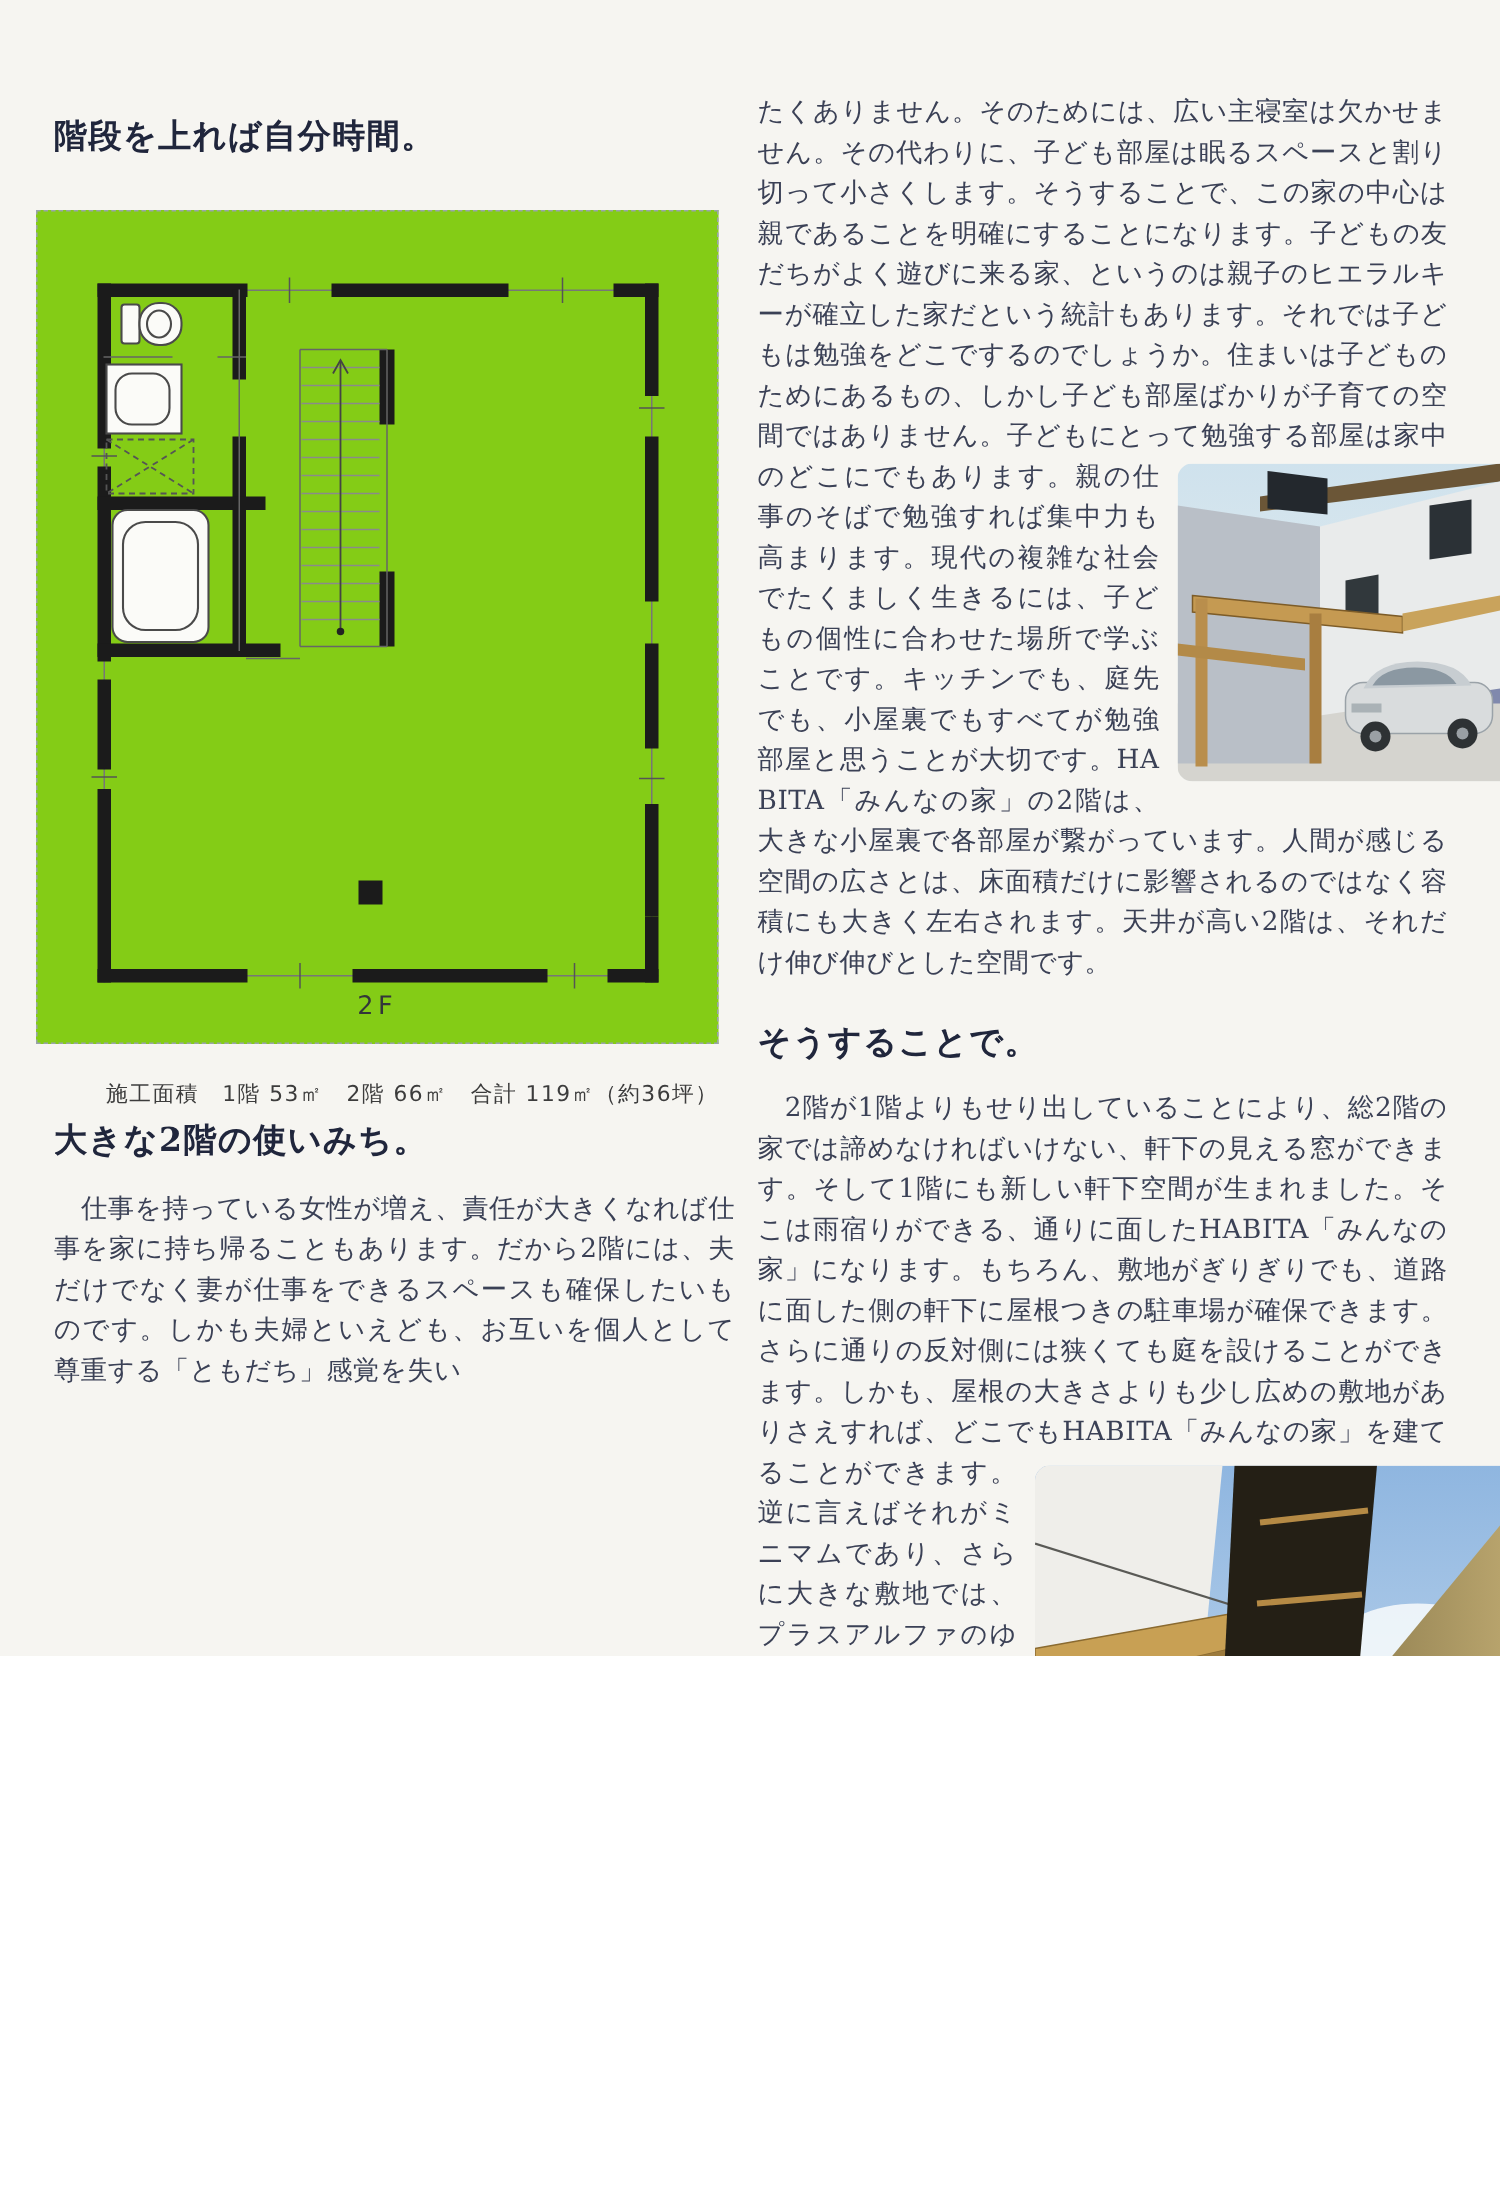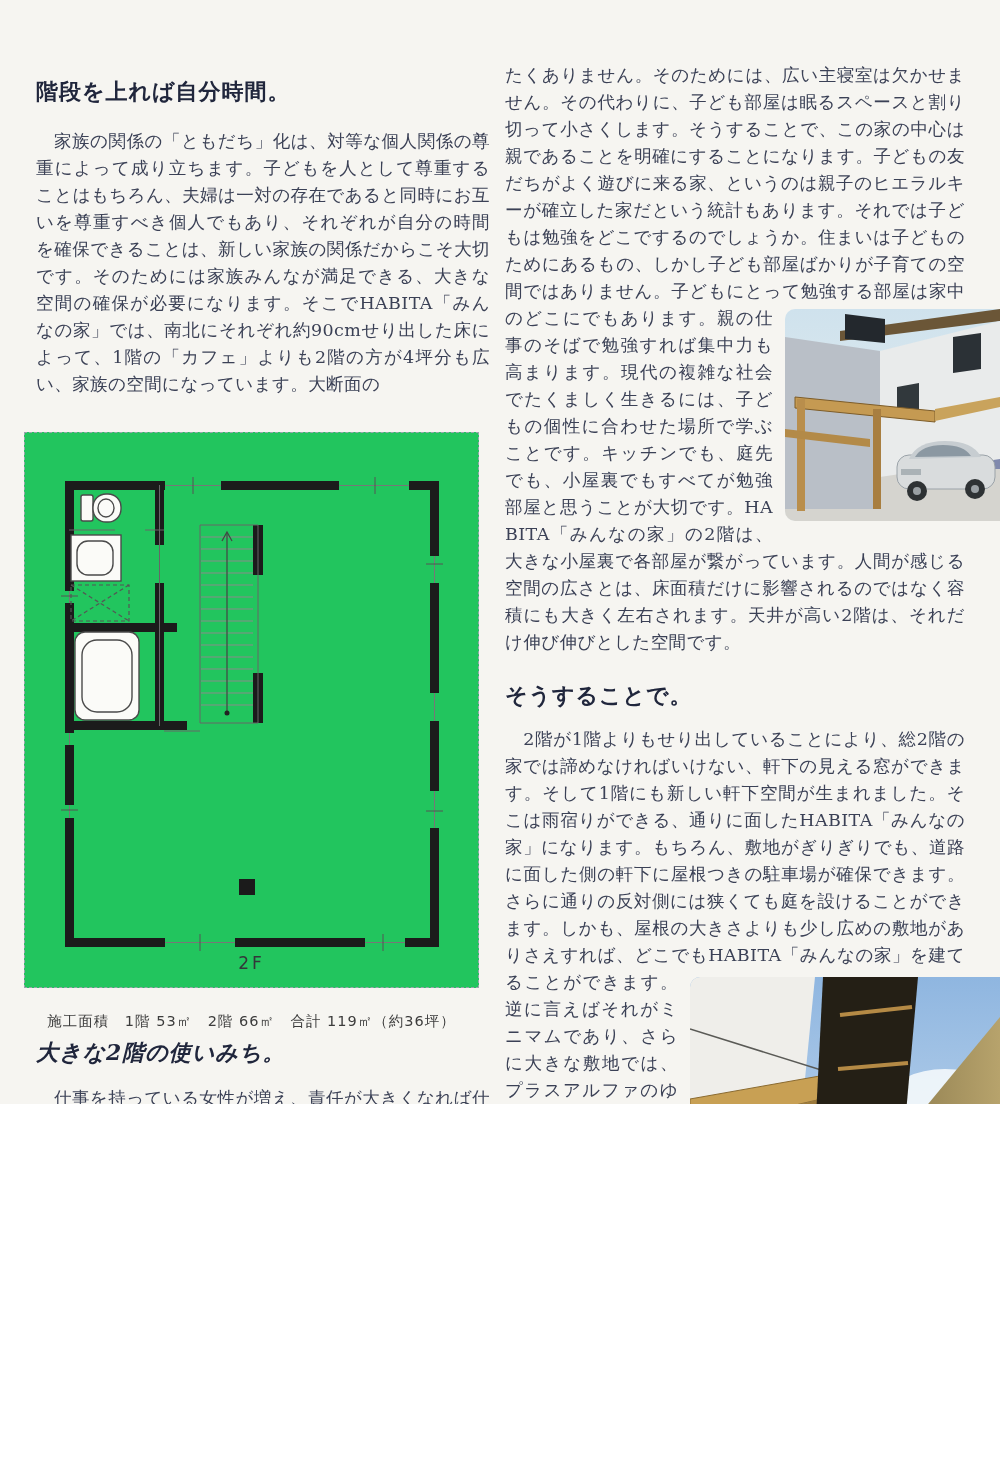--- a/index.html
+++ b/index.html
@@ -22,38 +22,38 @@
     font-size:17.5px;line-height:27px;letter-spacing:0.4px;
     text-align:justify;margin:0;word-break:break-all;
     color:#3b4156;
   }
   #col-left h2.sec{margin-top:6px;}
   #lp1{margin-top:22px;}
   .plan-panel{
     box-sizing:border-box;
     width:455px;margin-left:-12px;margin-top:34px;
     border:1px dashed #9aa3ad;
-    background:#22c55e;
+    background:#84cc16;
     padding:0;
     height:556px;position:relative;
   }
   .plan-label{
     position:absolute;left:0;right:0;bottom:14px;
     text-align:center;
     font-family:"DejaVu Sans","Liberation Sans",sans-serif;
     font-size:17px;color:#33363a;letter-spacing:3px;
   }
   .plan-caption{
     width:455px;margin-left:-12px;margin-top:24px;
-    text-align:center;
+    text-align:right;
     font-family:"DejaVu Sans","Liberation Sans",sans-serif;
     font-size:14.5px;color:#3c3c3c;letter-spacing:1px;
   }
   #lp2{margin-top:32px;}
-  #lh2{margin-top:32px;font-style:italic;}
+  #lh2{margin-top:32px;}
   #lp3{margin-top:18px;}
   #rh1{margin-top:24px;}
   #rp2{margin-top:16px;}
   .photo-float{
     float:right;display:block;
     margin-left:12px;margin-right:-35px;margin-bottom:6px;
     overflow:hidden;line-height:0;
   }
   #photo1{width:215px;height:212px;border-radius:10px 0 0 10px;margin-top:4px;}
   #photo2{width:310px;height:500px;border-radius:10px 0 0 0;margin-top:8px;}
@@ -61,21 +61,20 @@
 </style>
 </head>
 <body>
 
 <div id="page">
 
   <div class="col" id="col-left">
 
     <h2 class="sec">階段を上れば自分時間。</h2>
 
-    <p class="body" id="lp1">　家族の関係の「ともだち」化は、対等な個人関係の尊重によって成り立ちます。子どもを人として尊重することはもちろん、夫婦は一対の存在であると同時にお互いを尊重すべき個人でもあり、それぞれが自分の時間を確保できることは、新しい家族の関係だからこそ大切です。そのためには家族みんなが満足できる、大きな空間の確保が必要になります。そこでHABITA「みんなの家」では、南北にそれぞれ約90cmせり出した床によって、1階の「カフェ」よりも2階の方が4坪分も広い、家族の空間になっています。大断面の</p>
 
     <div class="plan-panel">
       <svg width="453" height="524" viewBox="0 0 453 524" aria-hidden="true">
 
         <g stroke="#777" stroke-width="1" fill="none">
           <line x1="40" y1="52.5" x2="414" y2="52.5"></line>
           <line x1="409.5" y1="52" x2="409.5" y2="514"></line>
           <line x1="44.5" y1="52" x2="44.5" y2="514"></line>
           <line x1="40" y1="509.5" x2="414" y2="509.5"></line>
         </g>

